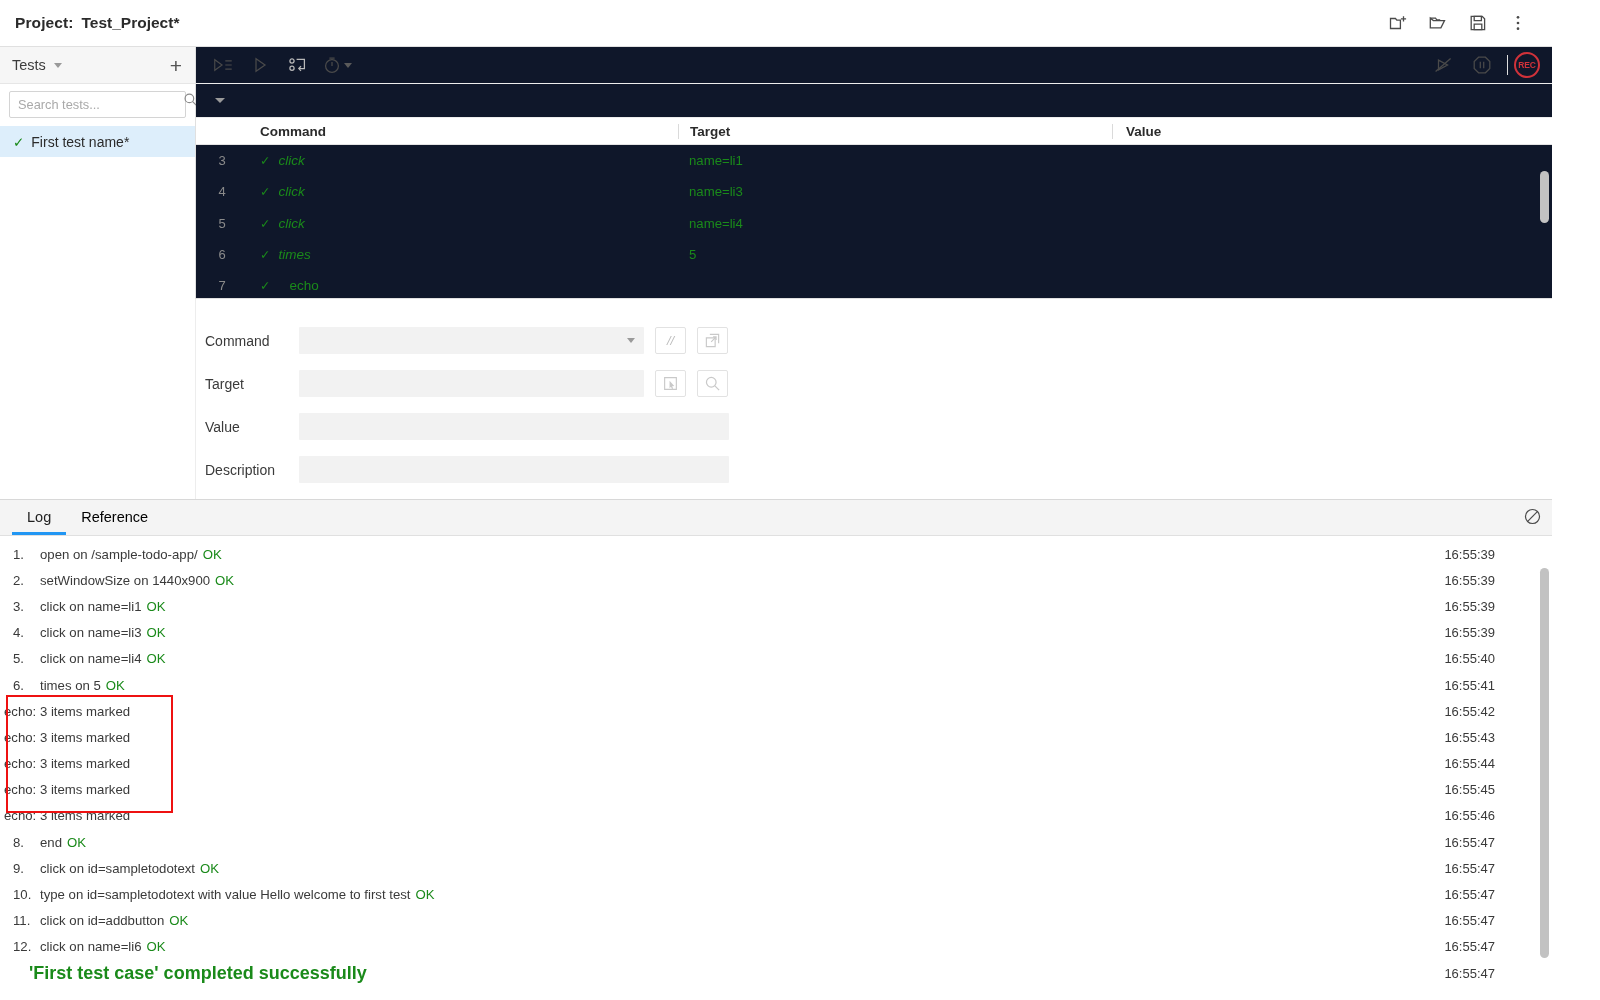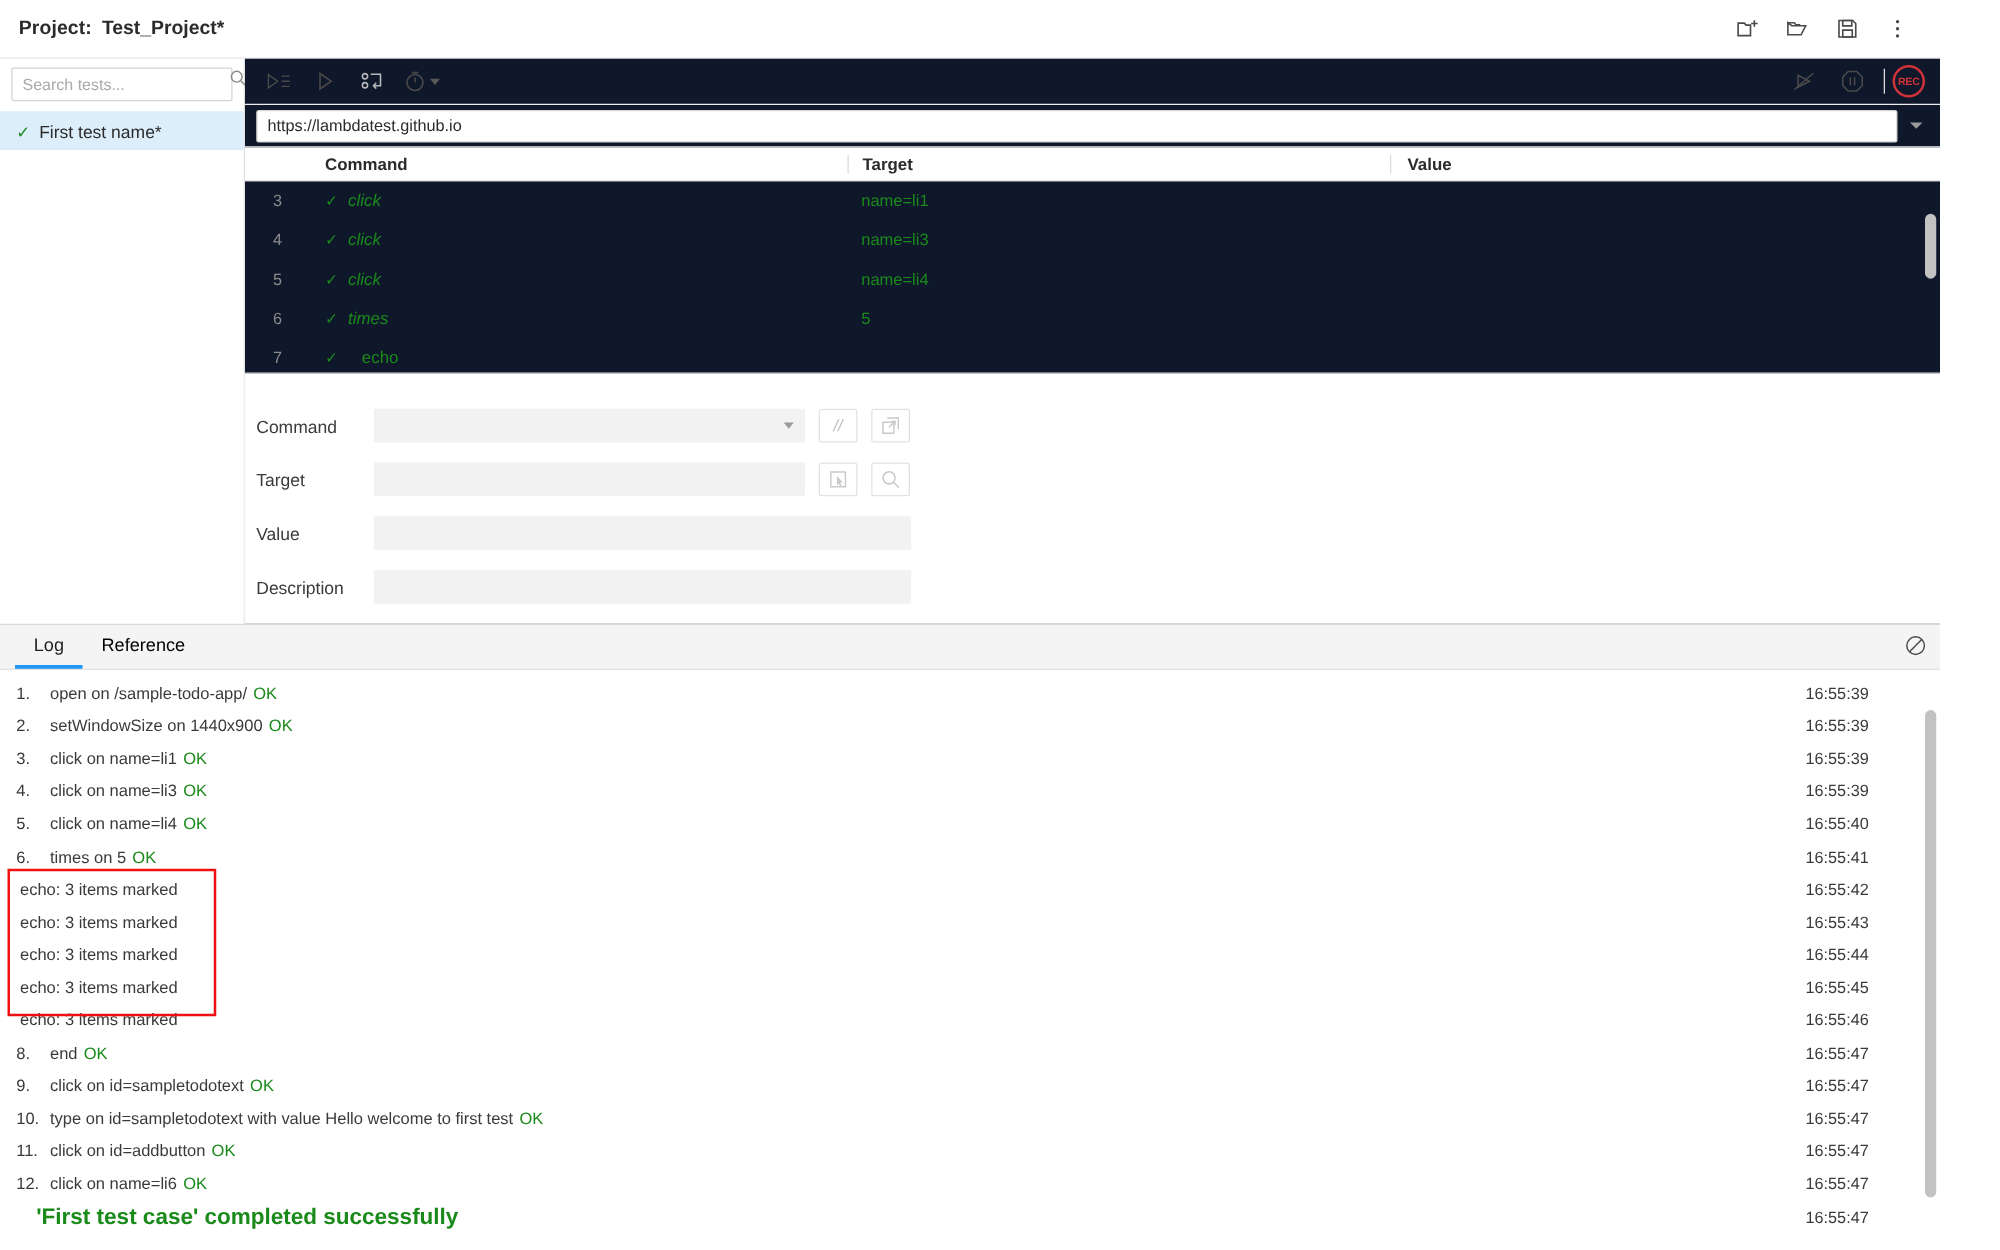--- a/index.html
+++ b/index.html
@@ -227,21 +227,21 @@
 
   .log-body { flex: 1; position: relative; overflow: hidden; background: #fff; }
   .log-list { padding-top: 5px; }
   .log-line {
     height: 26.2px; display: flex; align-items: center;
     font-size: 13.2px; color: #3a3a3a; padding-left: 13px;
   }
   .log-idx { width: 27px; min-width: 27px; color: #3a3a3a; }
   .log-msg { color: #3a3a3a; }
   .log-ok { color: #1a8a1a; margin-left: 5px; }
-  .log-echo { padding-left: 16px; }
+  .log-echo { padding-left: 4px; }
   .log-final { font-weight: bold; color: #1a8a1a; padding-left: 16px; font-size: 18px; }
   .log-time {
     position: absolute; right: 57px; font-size: 13px; color: #3a3a3a;
   }
   .log-row { position: relative; }
 
   .echo-highlight {
     position: absolute;
     left: 6px; top: 159px; width: 167px; height: 118px;
     border: 2.5px solid #ee1111; pointer-events: none;
@@ -290,20 +290,26 @@
         <circle cx="10" cy="4.3" r="1.35"></circle>
         <circle cx="10" cy="10" r="1.35"></circle>
         <circle cx="10" cy="15.7" r="1.35"></circle>
       </svg>
     </div>
   </div>
 
   <div class="body-row">
 
     <div class="sidebar">
+      <div class="sidebar-header">
+        <span class="sidebar-title">Tests</span>
+        <span class="caret-down"></span>
+        <span class="sb-spacer"></span>
+        <span class="plus-btn">+</span>
+      </div>
 
       <div class="search-wrap">
         <div class="search-box">
           <input type="text" placeholder="Search tests..." style="">
           <span>
             <svg width="15" height="15" viewBox="0 0 16 16" fill="none" stroke="#8a8a8a" stroke-width="1.25">
               <circle cx="6.8" cy="6.8" r="4.6"></circle>
               <path d="M10.3 10.3L14 14"></path>
             </svg>
           </span>
@@ -359,21 +365,20 @@
           <svg width="22" height="22" viewBox="0 0 22 22" fill="none" stroke="#4a4a4a" stroke-width="1.25">
             <path d="M7.6 3.2h6.8l4.4 4.4v6.8l-4.4 4.4H7.6l-4.4-4.4V7.6z"></path>
             <path d="M9.3 7.8v6.4M12.7 7.8v6.4"></path>
           </svg>
         </div>
         <div class="rec-sep"></div>
         <div class="rec-btn" title="Record">REC</div>
       </div>
 
       <div class="urlbar-row">
-        <input class="url-input" type="text" value="https://lambdatest.github.io" style="">
         <span class="url-caret"></span>
       </div>
 
       <div class="cmdtable-wrap">
         <div class="cmd-head">
           <div class="col-num"></div>
           <div class="col-cmd">Command</div>
           <div class="col-tgt">Target</div>
           <div class="col-val">Value</div>
         </div>

